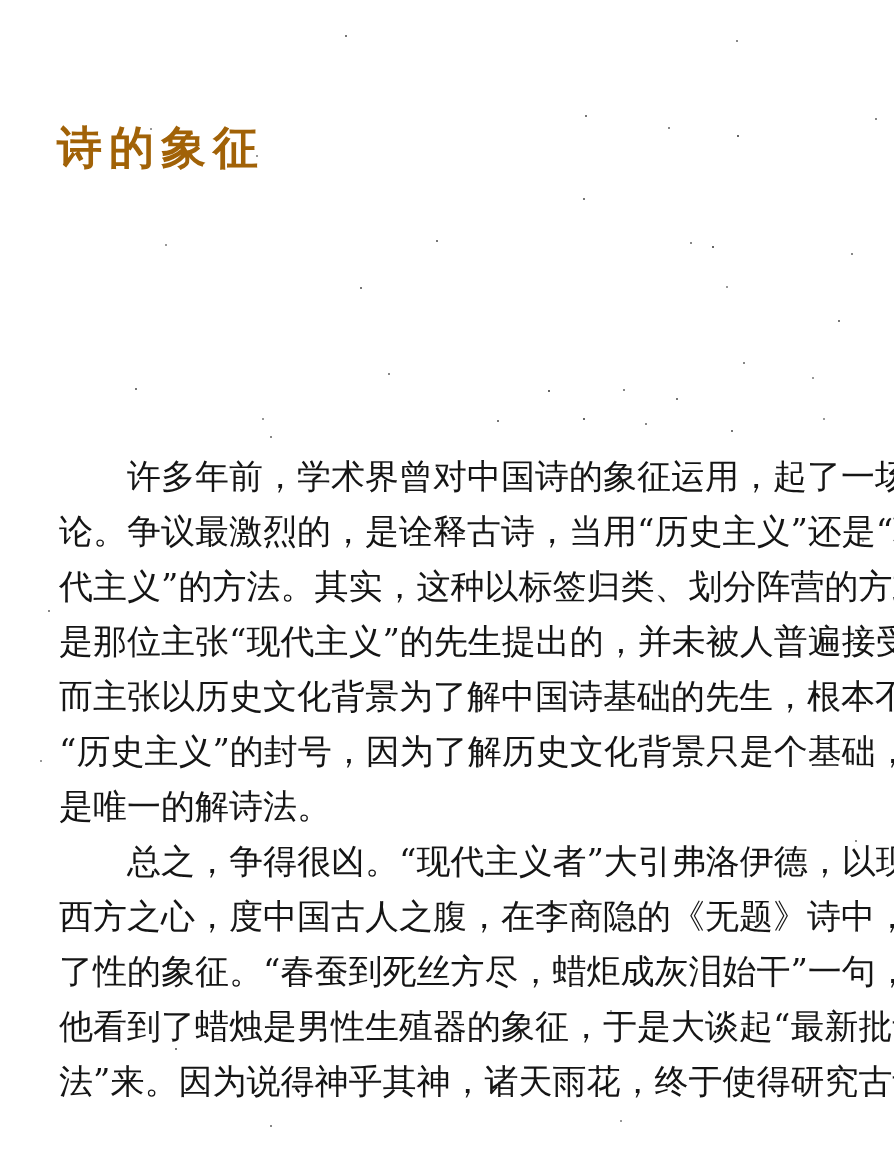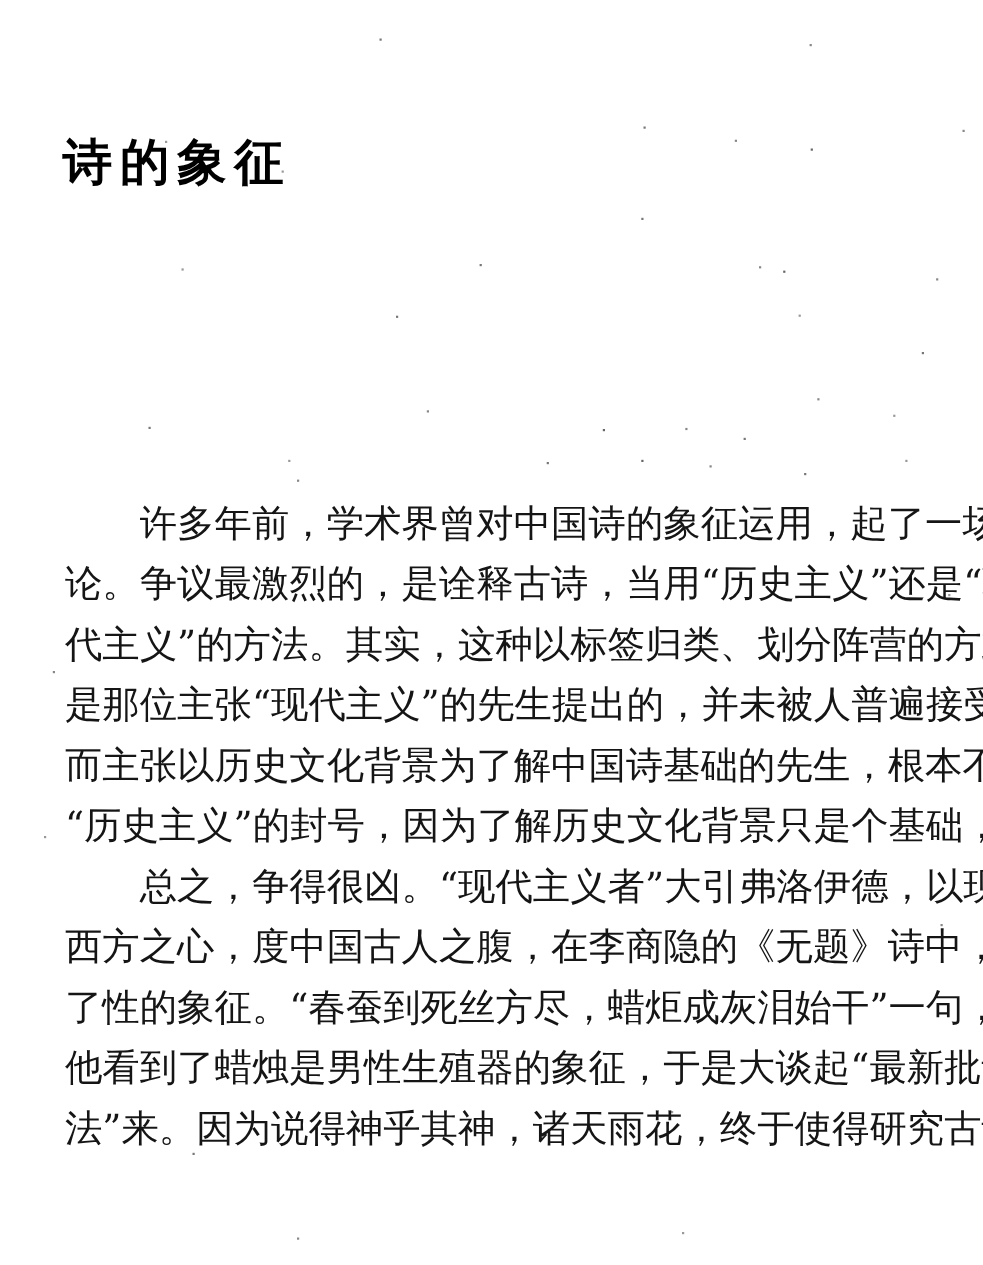--- a/index.html
+++ b/index.html
@@ -18,21 +18,21 @@
   }
   .title {
     position: absolute;
     left: 57px;
     top: 118px;
     margin: 0;
     font-family: "DejaVu Sans", sans-serif;
     font-weight: bold;
     font-size: 45px;
     letter-spacing: 7px;
-    color: #000000;
+    color: #a16207;
     white-space: nowrap;
   }
   .body-text {
     position: absolute;
     left: 59px;
     top: 451px;
     width: 776px;
   }
   .line {
     width: 776px;
@@ -83,19 +83,20 @@
 <div class="page">
   <div class="noise"></div>
   <h1 class="title">诗的象征</h1>
   <div class="body-text" id="body-text">
       <div class="line first">许多年前，学术界曾对中国诗的象征运用，起了一场争</div>
       <div class="line">论。争议最激烈的，是诠释古诗，当用“历史主义”还是“现</div>
       <div class="line">代主义”的方法。其实，这种以标签归类、划分阵营的方式，</div>
       <div class="line">是那位主张“现代主义”的先生提出的，并未被人普遍接受，</div>
       <div class="line">而主张以历史文化背景为了解中国诗基础的先生，根本不采纳</div>
       <div class="line">“历史主义”的封号，因为了解历史文化背景只是个基础，不</div>
+      <div class="line last">是唯一的解诗法。</div>
       <div class="line first">总之，争得很凶。“现代主义者”大引弗洛伊德，以现代</div>
       <div class="line">西方之心，度中国古人之腹，在李商隐的《无题》诗中，看出</div>
       <div class="line">了性的象征。“春蚕到死丝方尽，蜡炬成灰泪始干”一句，给</div>
       <div class="line">他看到了蜡烛是男性生殖器的象征，于是大谈起“最新批评</div>
       <div class="line">法”来。因为说得神乎其神，诸天雨花，终于使得研究古诗</div>
     </div>
 </div>
 
 </body></html>

